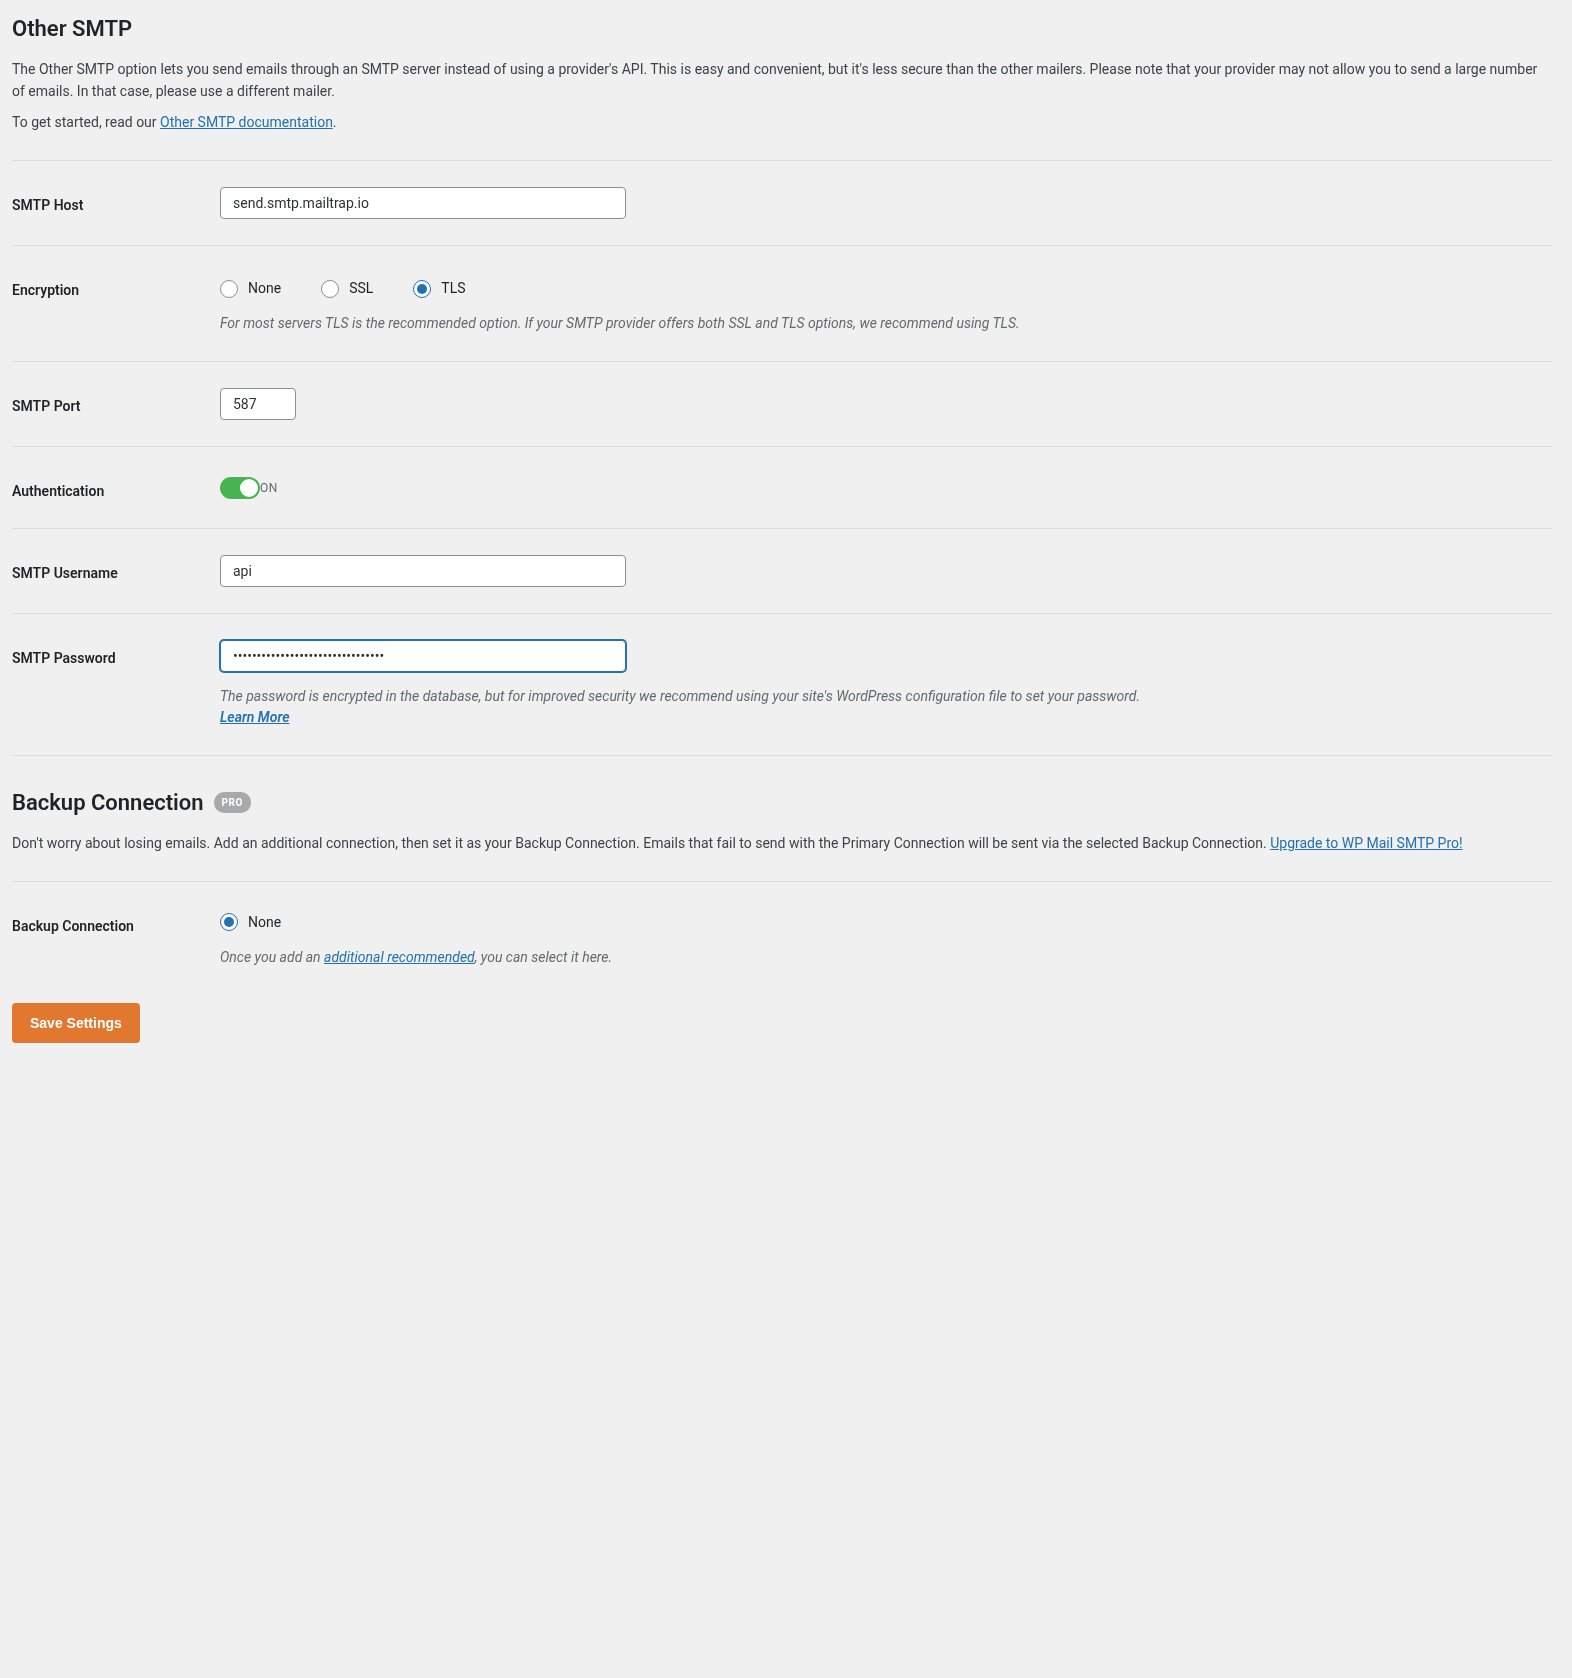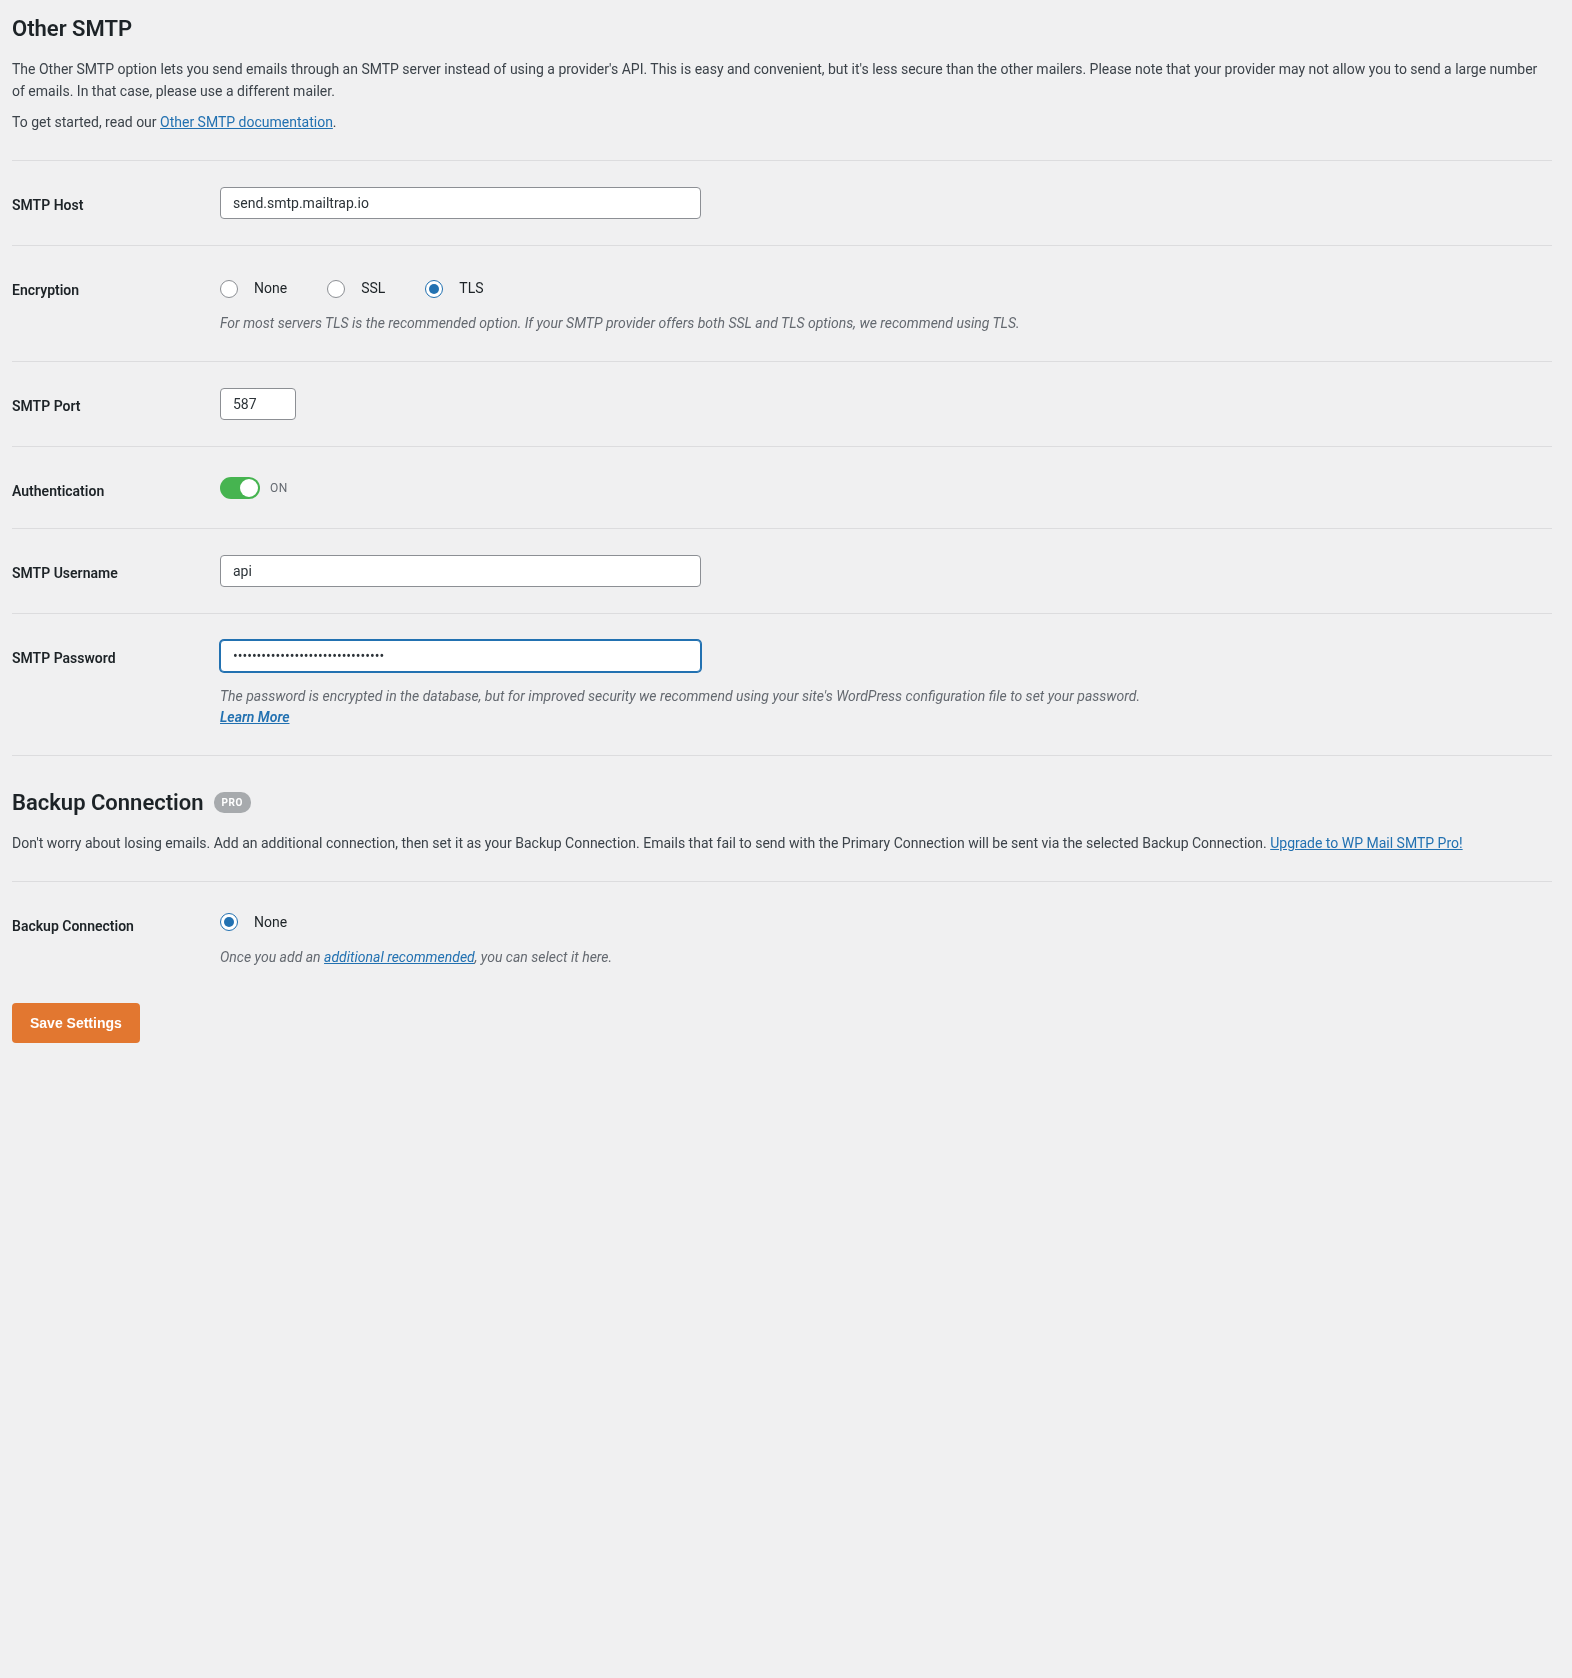--- a/index.html
+++ b/index.html
@@ -84,36 +84,36 @@
     input[type="text"], input[type="password"] {
       border: 1px solid #8c8f94;
       border-radius: 4px;
       padding: 7px 12px;
       font-size: 14px;
       color: #2c3338;
       background: #fff;
       outline: none;
       font-family: inherit;
     }
-    .input-wide { width: 481px; }
+    .input-wide { width: 406px; }
     .input-small { width: 76px; }
     .input-focused {
       border-color: #2271b1 !important;
       box-shadow: 0 0 0 1px #2271b1 !important;
     }
     .radio-group {
       display: flex;
       gap: 40px;
       align-items: center;
       padding-top: 6px;
     }
     .radio-item {
       display: flex;
       align-items: center;
-      gap: 16px;
+      gap: 10px;
       cursor: pointer;
     }
     .radio-circle {
       width: 18px;
       height: 18px;
       border: 1px solid #8c8f94;
       border-radius: 50%;
       background: #fff;
       display: flex;
       align-items: center;
@@ -134,21 +134,20 @@
     .help-text {
       font-style: italic;
       color: #646970;
       font-size: 14px;
       margin: 14px 0 0 0;
       line-height: 1.55;
     }
     .toggle-wrap {
       display: flex;
       align-items: center;
-      gap: 10px;
       padding-top: 4px;
     }
     .toggle {
       width: 40px;
       height: 22px;
       border-radius: 11px;
       background: #46b450;
       position: relative;
       cursor: pointer;
     }

